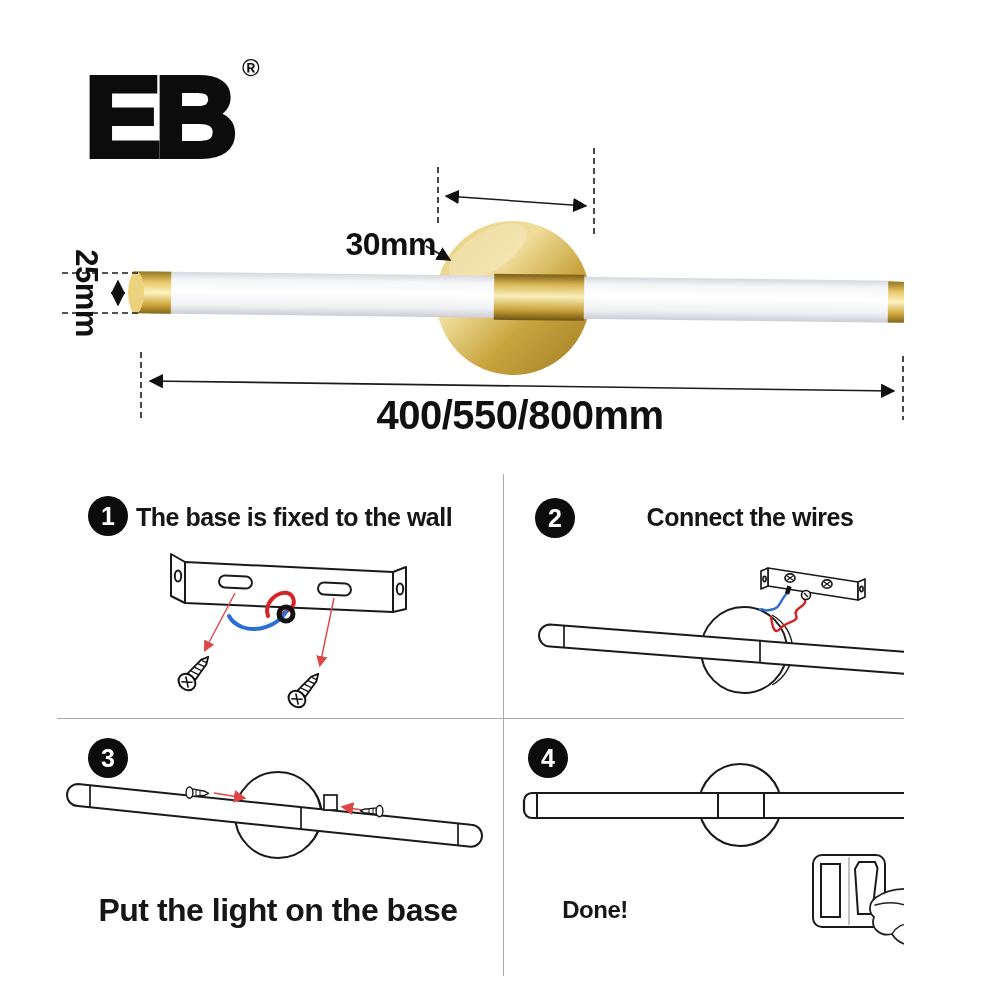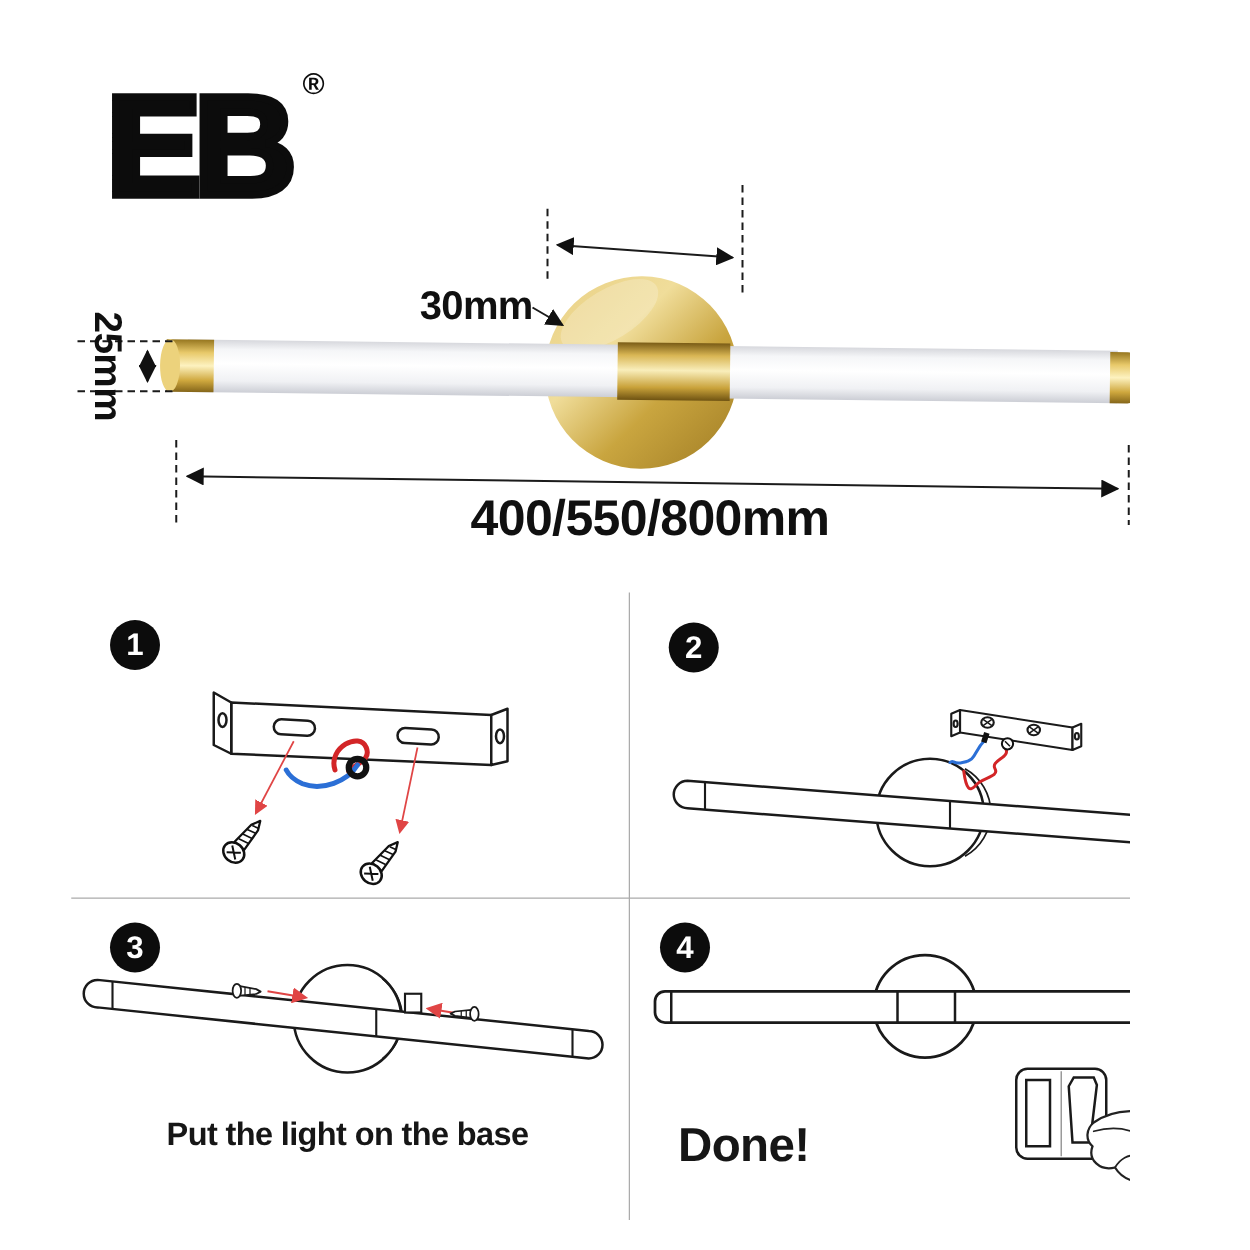--- a/index.html
+++ b/index.html
@@ -15,21 +15,21 @@
   .badge{
     position:absolute;width:40px;height:40px;border-radius:50%;background:#0c0c0c;
     color:#fff;display:flex;align-items:center;justify-content:center;
     font-size:25px;font-weight:bold;
   }
   .step-title{
     position:absolute;font-weight:bold;font-size:25px;letter-spacing:-0.5px;
     color:#161616;white-space:nowrap;
   }
   .caption{
-    position:absolute;font-weight:bold;font-size:26px;letter-spacing:-0.5px;
+    position:absolute;font-weight:bold;font-size:32px;letter-spacing:-0.5px;
     color:#161616;text-align:center;white-space:nowrap;
   }
   .divider-v{position:absolute;width:1px;background:#ababab;}
   .divider-h{position:absolute;height:1px;background:#ababab;}
   .logo-reg{position:absolute;font-size:24px;font-weight:bold;color:#0d0d0d;}
   svg{display:block;}
 </style>
 </head>
 <body>
 
@@ -105,30 +105,31 @@
       <line x1="426" y1="246" x2="450" y2="260" marker-end="url(#mA)"></line>
       <path d="M62,273 H140" stroke-dasharray="6 4"></path>
       <path d="M62,313 H140" stroke-dasharray="6 4"></path>
       <line x1="118" y1="281" x2="118" y2="305" marker-start="url(#mA)" marker-end="url(#mA)"></line>
       <path d="M141,352 V418" stroke-dasharray="6 4"></path>
       <path d="M903,356 V420" stroke-dasharray="6 4"></path>
       <line x1="150" y1="381" x2="894" y2="391" marker-start="url(#mA)" marker-end="url(#mA)"></line>
     </g>
   </svg>
 
-  <div class="dim" style="left:326px;top:226px;width:110px;text-align:center;font-size:32px;">30mm</div>
+  <div class="dim" style="left:326px;top:226px;width:110px;text-align:right;font-size:32px;">30mm</div>
   <div class="dim" style="left:36px;top:273px;width:100px;height:40px;line-height:40px;text-align:center;font-size:31px;transform:rotate(90deg);">25mm</div>
   <div class="dim" style="left:320px;top:393px;width:400px;text-align:center;font-size:40px;">400/550/800mm</div>
 
   <div class="divider-v" style="left:503px;top:474px;height:502px;"></div>
   <div class="divider-h" style="left:57px;top:718px;width:920px;"></div>
 
   <div class="badge" style="left:88px;top:496px;">
     <span>1</span>
   </div>
+  <div class="step-title" style="left:136px;top:503px;">The base is fixed to the wall</div>
 
   <svg class="abs" style="left:90px;top:552px;" width="390" height="180" viewBox="0 0 390 180">
     <g stroke="#1a1a1a" stroke-width="2" fill="#ffffff" stroke-linejoin="round">
       <polygon points="95,10 303,20 303,60 95,51"></polygon>
       <polygon points="95,10 81,2 81,44 95,51"></polygon>
       <polygon points="303,20 316,15 316,57 303,60"></polygon>
       <ellipse cx="88" cy="24" rx="3.2" ry="5.5"></ellipse>
       <ellipse cx="310" cy="37" rx="3.2" ry="5.5"></ellipse>
       <rect x="129" y="24" width="33" height="12" rx="6" transform="rotate(3 145 30)"></rect>
       <rect x="228" y="31" width="33" height="12" rx="6" transform="rotate(3 244 37)"></rect>
@@ -138,20 +139,21 @@
     <circle cx="196" cy="62" r="7" fill="none" stroke="#111" stroke-width="5"></circle>
     <line x1="145" y1="41" x2="115" y2="98" stroke="#e04545" stroke-width="1.4" marker-end="url(#mRs)"></line>
     <line x1="244" y1="46" x2="230" y2="113" stroke="#e04545" stroke-width="1.4" marker-end="url(#mRs)"></line>
     <use href="#screwDef" transform="translate(97,130) rotate(40)"></use>
     <use href="#screwDef" transform="translate(207,147) rotate(40)"></use>
   </svg>
 
   <div class="badge" style="left:535px;top:498px;">
     <span>2</span>
   </div>
+  <div class="step-title" style="left:610px;top:503px;width:280px;text-align:center;">Connect the wires</div>
 
   <svg class="abs" style="left:520px;top:552px;" width="460" height="168" viewBox="0 0 460 168">
     <g stroke="#1a1a1a" fill="#ffffff">
       <circle cx="224" cy="98" r="43" stroke-width="2"></circle>
       <path d="M252,63 A40,40 0 0 1 252,133" fill="none" stroke-width="1.4"></path>
       <path d="M30,72.6 L406,101.5 A11,11 0 0 1 406,123.5 L30,94.6 A11,11 0 0 1 30,72.6 Z" stroke-width="2"></path>
       <path d="M44,73.7 V95.7 M392,100.4 V122.4 M240,88.8 V110.8" fill="none" stroke-width="1.7"></path>
     </g>
     <g stroke="#1a1a1a" stroke-width="1.7" fill="#ffffff" stroke-linejoin="round">
       <polygon points="248,16 338,30 338,48 248,34"></polygon>
@@ -225,15 +227,15 @@
                C350,150 351,141 357,136 Z"></path>
       <path d="M357,143 C368,140 378,140 387,143" fill="none" stroke-width="1.4"></path>
       <path d="M390,147 C398,149 400,157 396,163" fill="none" stroke-width="1.4"></path>
       <path d="M404,152 C412,154 414,162 410,168" fill="none" stroke-width="1.4"></path>
       <path d="M418,156 C426,159 427,167 422,172" fill="none" stroke-width="1.4"></path>
       <path d="M374,172 C378,165 385,161 391,163" fill="none" stroke-width="1.4"></path>
       <path d="M420,139 l1,0 M430,143 l1,0 M426,150 l1,0 M436,148 l1,0" stroke-width="1.6"></path>
     </g>
   </svg>
 
-  <div class="caption" style="left:535px;top:896px;width:120px;font-size:38px;">Done!</div>
+  <div class="caption" style="left:535px;top:896px;width:120px;font-size:24px;">Done!</div>
 
 </div>
 
 </body></html>

